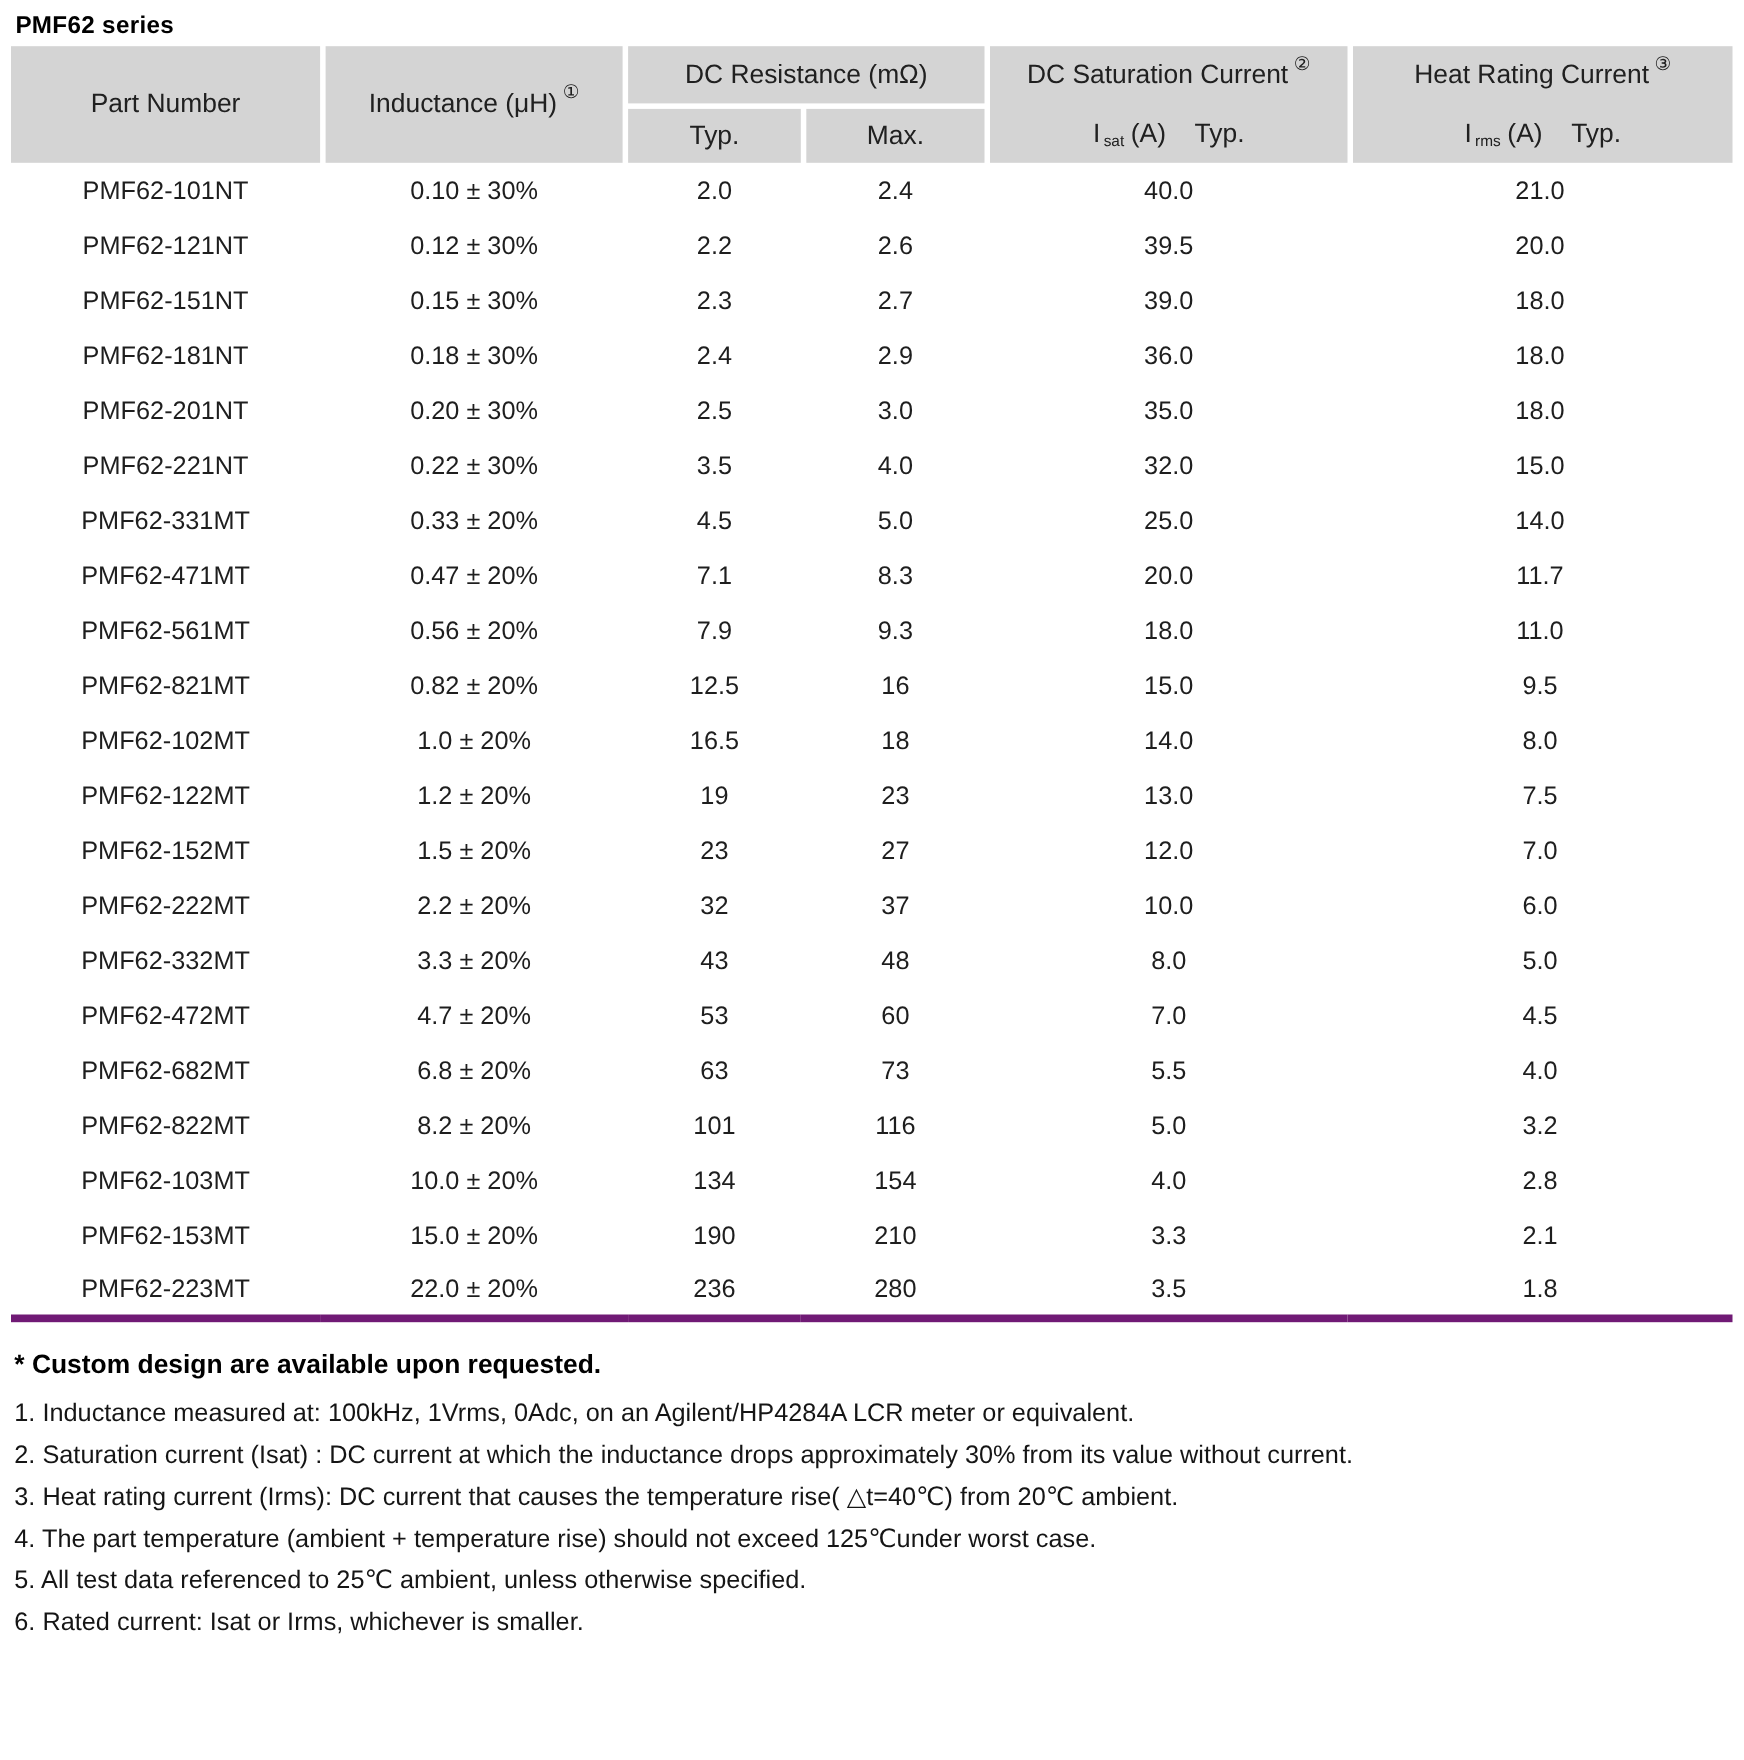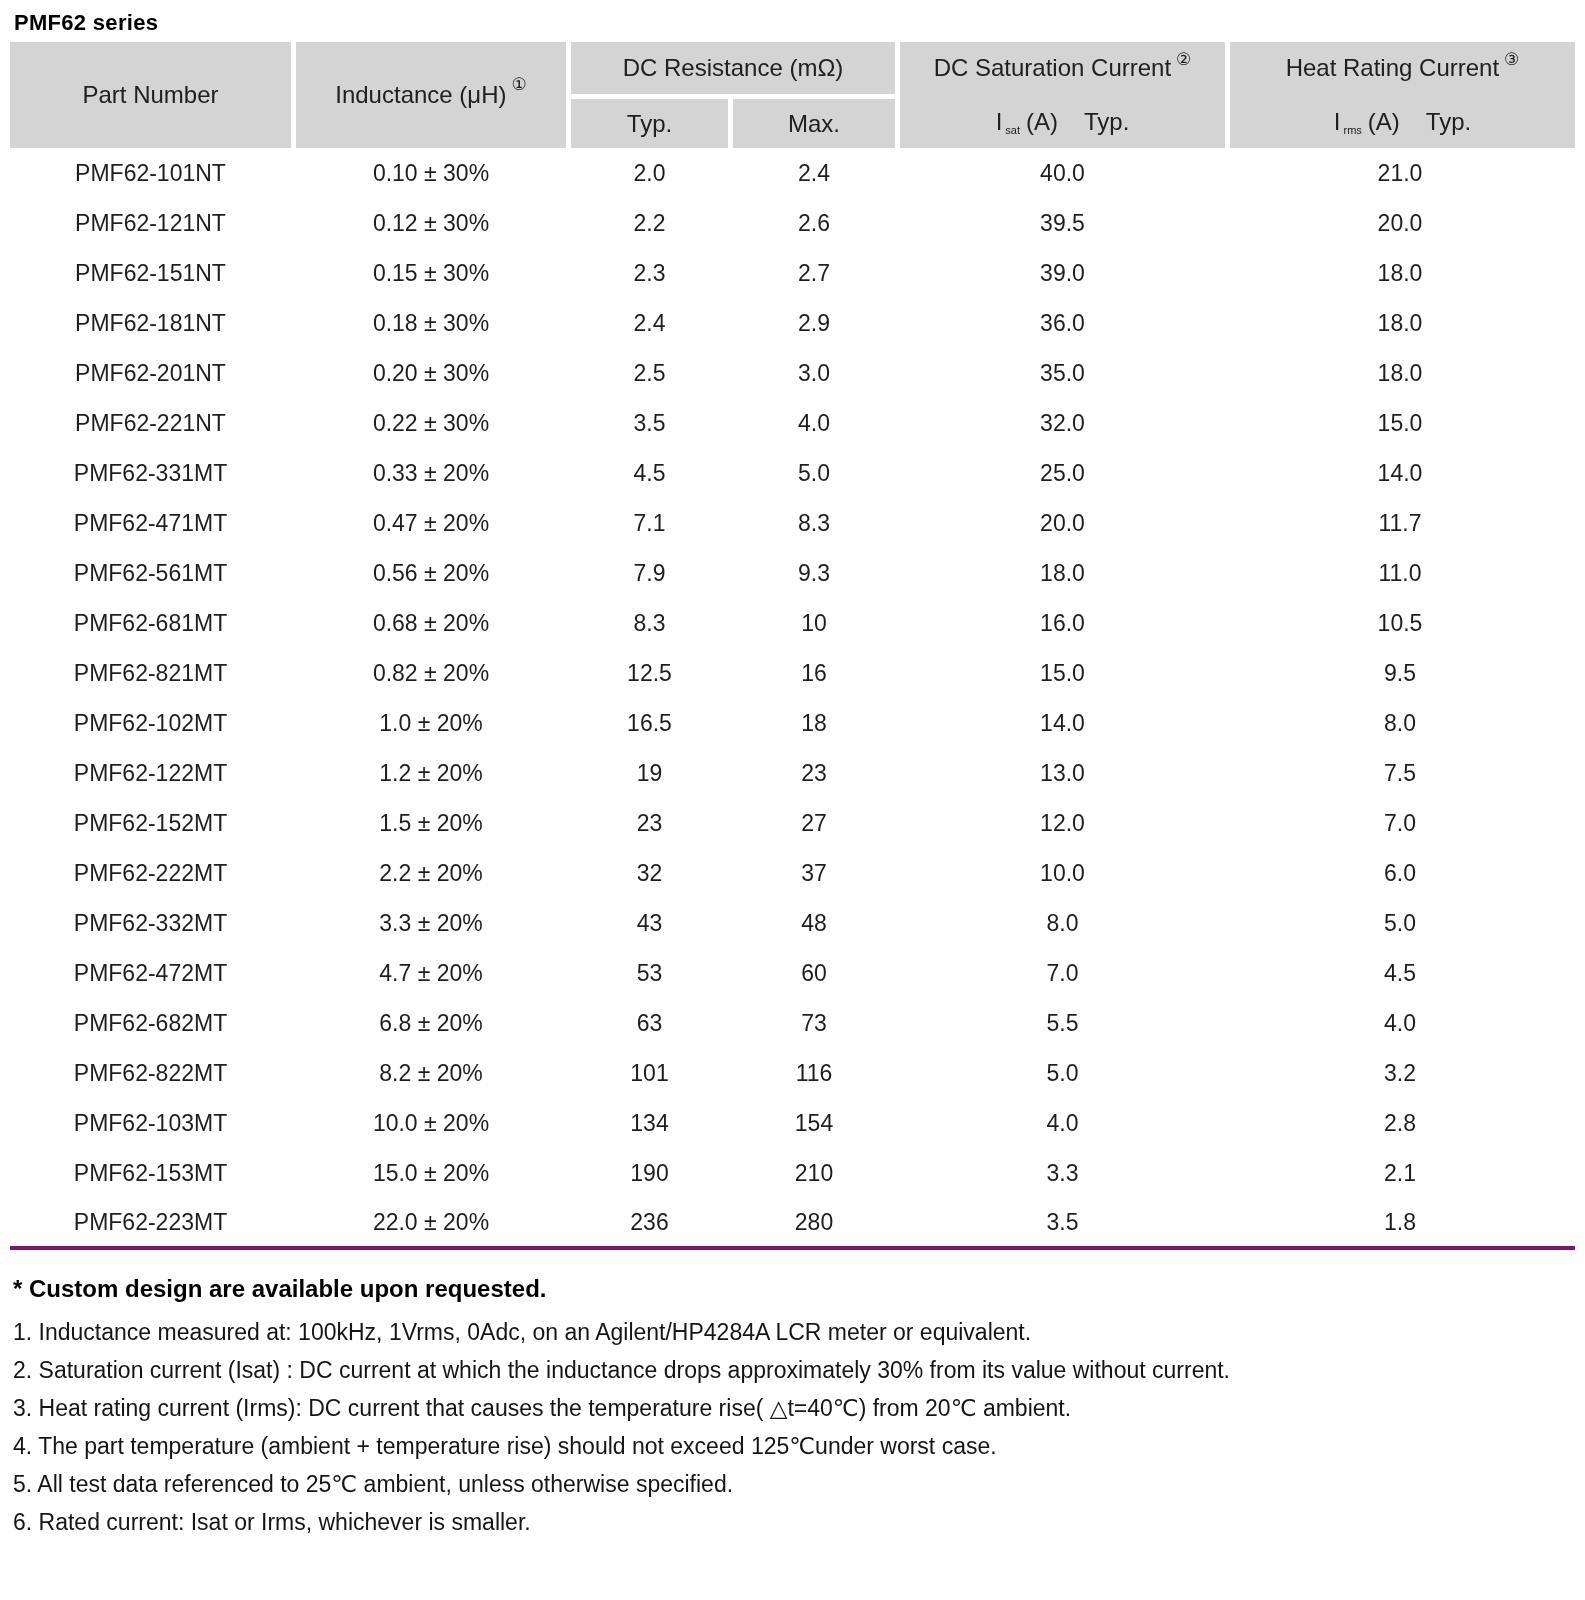--- a/index.html
+++ b/index.html
@@ -40,30 +40,30 @@
   .rows2 { grid-row: 1 / span 2; }
   .cols2 { grid-column: 3 / span 2; }
   .two-line { flex-direction: column; gap: 26px; justify-content: center; }
   .hline1, .hline2 { display: flex; align-items: baseline; justify-content: center; }
   sup.circ {
     font-size: 17px;
     position: relative;
     top: -11px;
     margin-left: 5px;
   }
-  .hline2 sub { font-size: 11px; position: relative; bottom: -4px; margin-left: 3px; }
+  .hline2 sub { font-size: 14px; position: relative; bottom: -4px; margin-left: 3px; }
   .hline2 .unit { margin-left: 6px; }
   .hline2 .typ-gap { margin-left: 26px; }
 
   
   table.data {
     width: 1565px;
     border-collapse: collapse;
     table-layout: fixed;
-    border-bottom: 4px solid #701a75;
+    border-bottom: 7px solid #701a75;
     margin-top: 0;
   }
   table.data col.c1 { width: 281px; }
   table.data col.c2 { width: 280px; }
   table.data col.c3 { width: 157px; }
   table.data col.c4 { width: 172px; }
   table.data col.c5 { width: 325px; }
   table.data col.c6 { width: 350px; }
   table.data td {
     height: 50px;
@@ -215,28 +215,20 @@
         </tr>
         <tr>
           <td>PMF62-561MT</td>
           <td>0.56 ± 20%</td>
           <td>7.9</td>
           <td>9.3</td>
           <td>18.0</td>
           <td>11.0</td>
         </tr>
         <tr>
-          <td>PMF62-681MT</td>
-          <td>0.68 ± 20%</td>
-          <td>8.3</td>
-          <td>10</td>
-          <td>16.0</td>
-          <td>10.5</td>
-        </tr>
-        <tr>
           <td>PMF62-821MT</td>
           <td>0.82 ± 20%</td>
           <td>12.5</td>
           <td>16</td>
           <td>15.0</td>
           <td>9.5</td>
         </tr>
         <tr>
           <td>PMF62-102MT</td>
           <td>1.0 ± 20%</td>

